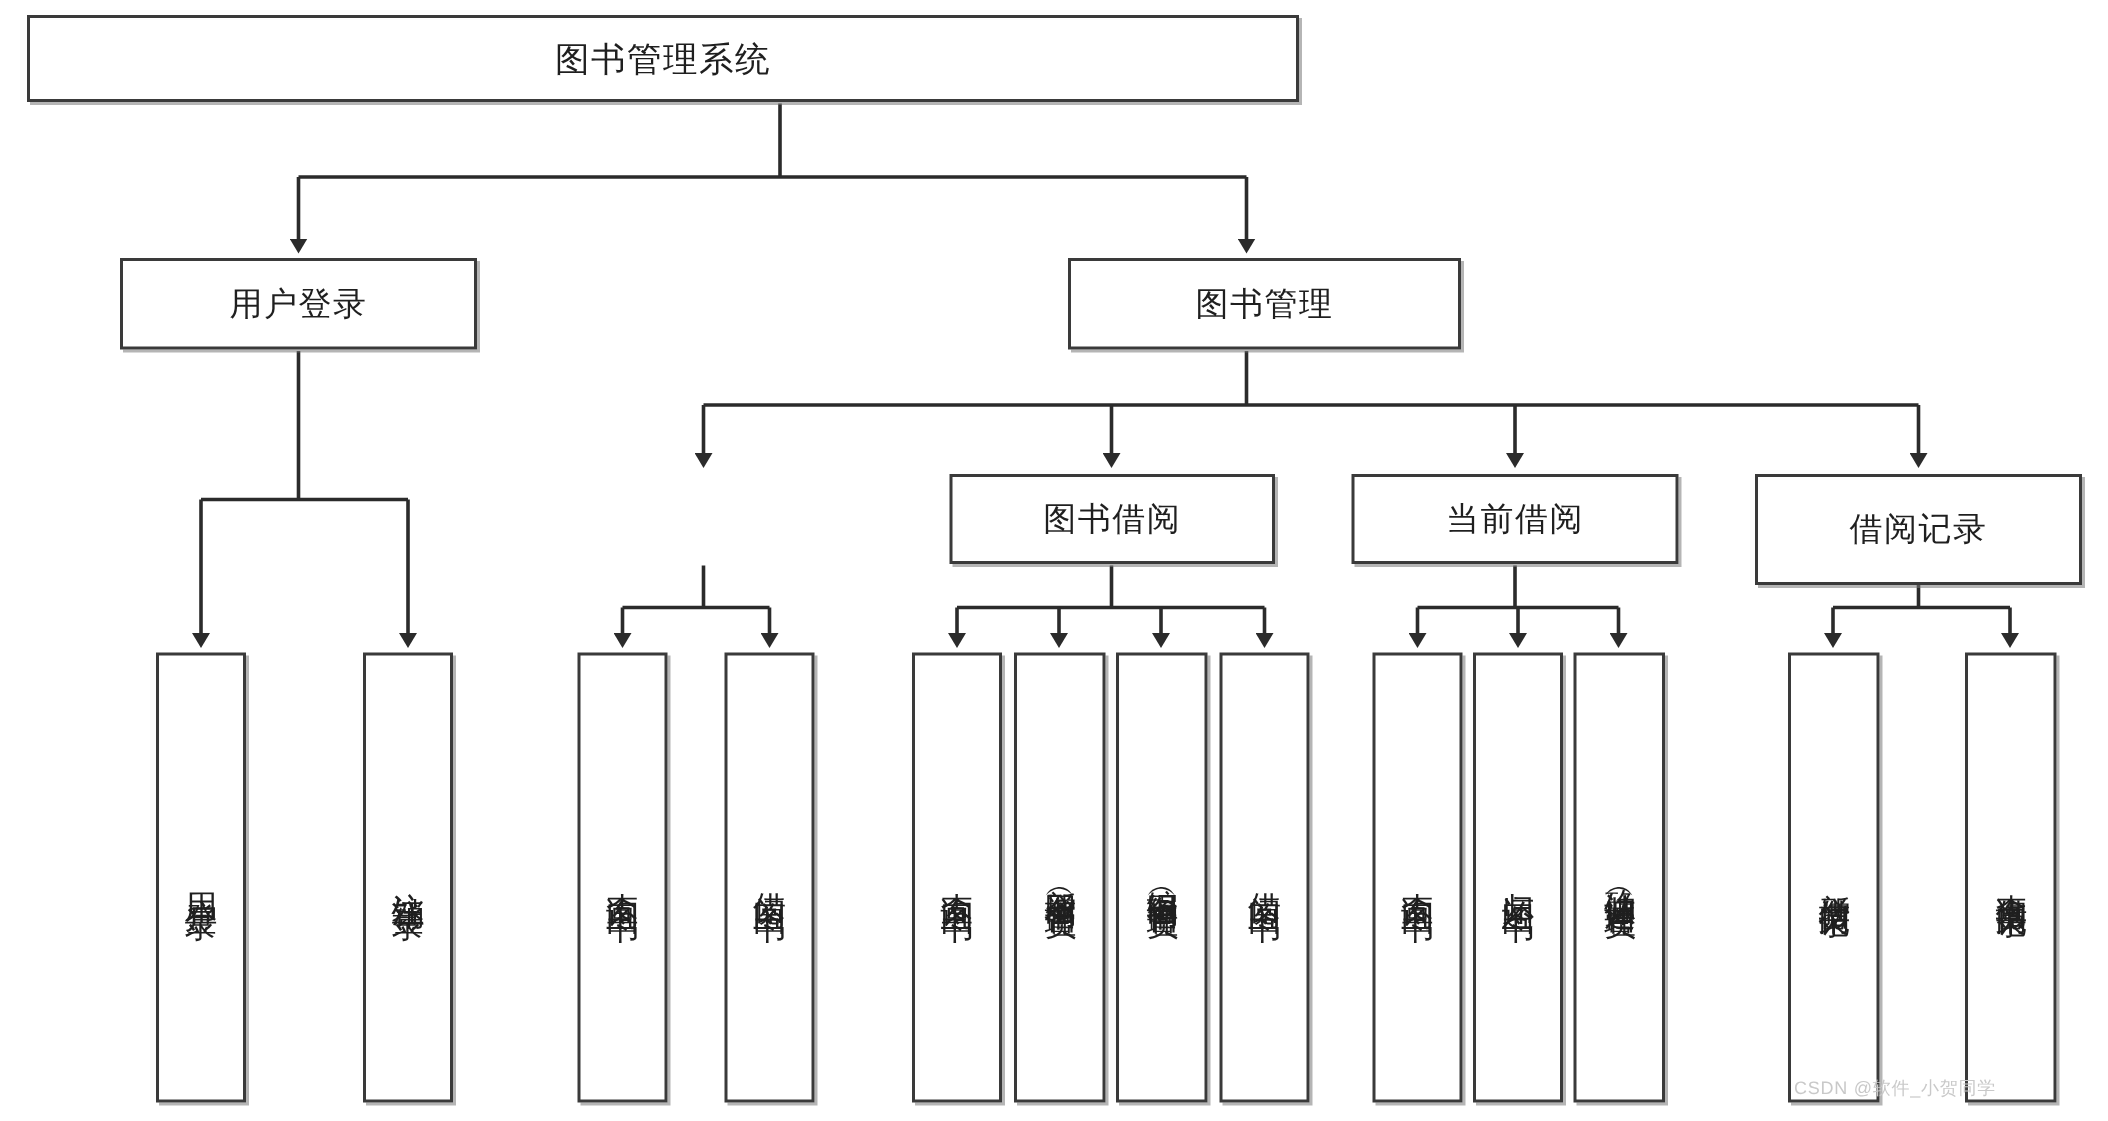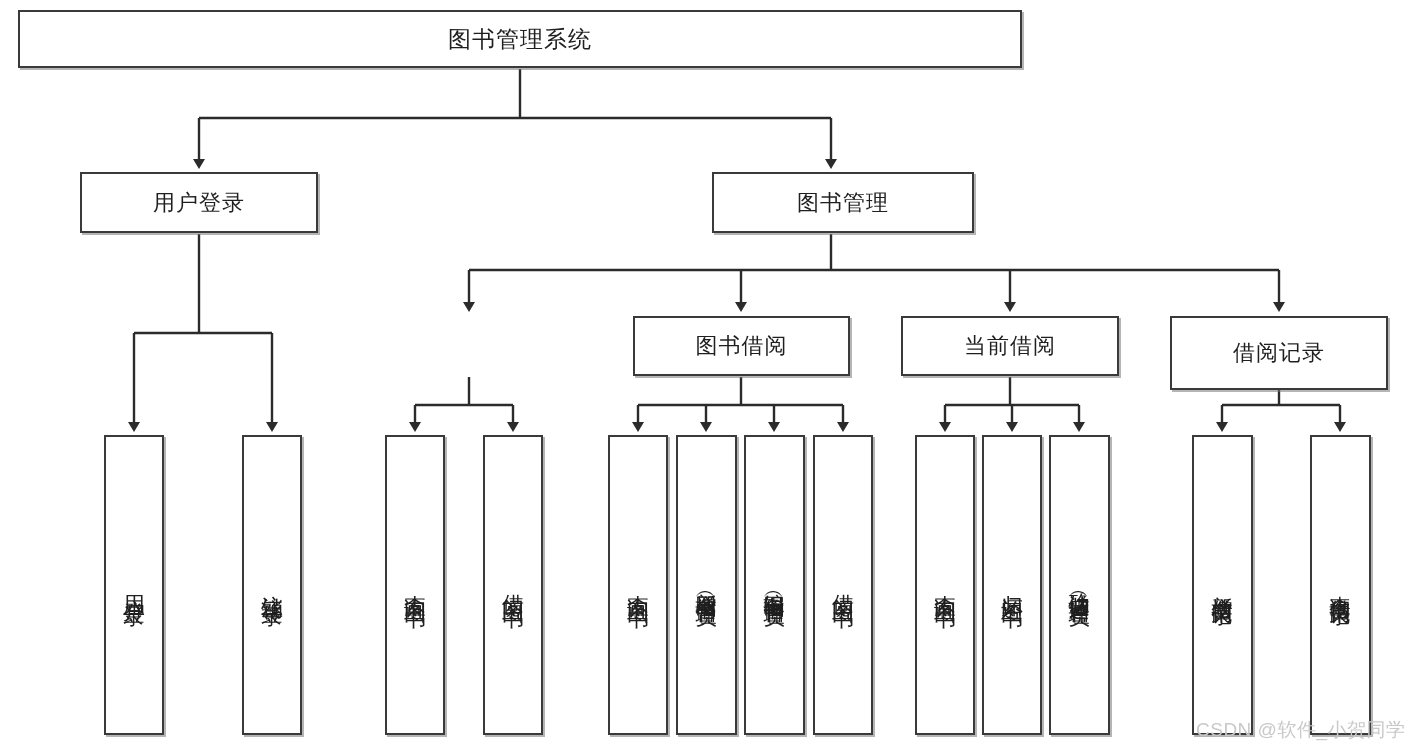--- a/index.html
+++ b/index.html
@@ -63,21 +63,21 @@
     letter-spacing: 4px;
     line-height: 1;
     white-space: nowrap;
   }
   .node.vert.tall .label {
     font-size: 21px;
     letter-spacing: 2px;
   }
   .watermark {
     position: absolute;
-    font-size: 19px;
+    font-size: 12px;
     color: #c9c9c9;
     white-space: nowrap;
     letter-spacing: 0.5px;
   }
 </style>
 </head>
 <body>
 
 <div id="canvas">
 
@@ -124,21 +124,21 @@
       <path d="M1012,405 L1012,423" marker-end="url(#arrow)"></path>
       <path d="M1079,405 L1079,423" marker-end="url(#arrow)"></path>
 
       <path d="M1279,377 L1279,405"></path>
       <path d="M1222,405 L1340,405"></path>
       <path d="M1222,405 L1222,423" marker-end="url(#arrow)"></path>
       <path d="M1340,405 L1340,423" marker-end="url(#arrow)"></path>
     </g>
   </svg>
 
-  <div class="node horiz root" style="left:18px; top:10px; width:1004px; height:58px;">
+  <div class="node horiz root" style="left:18px; top:10px; width:848px; height:58px;">
     <span class="label">图书管理系统</span>
   </div>
 
   <div class="node horiz" style="left:80px; top:172px; width:238px; height:61px;">
     <span class="label">用户登录</span>
   </div>
   <div class="node horiz" style="left:712px; top:172px; width:262px; height:61px;">
     <span class="label">图书管理</span>
   </div>
 

